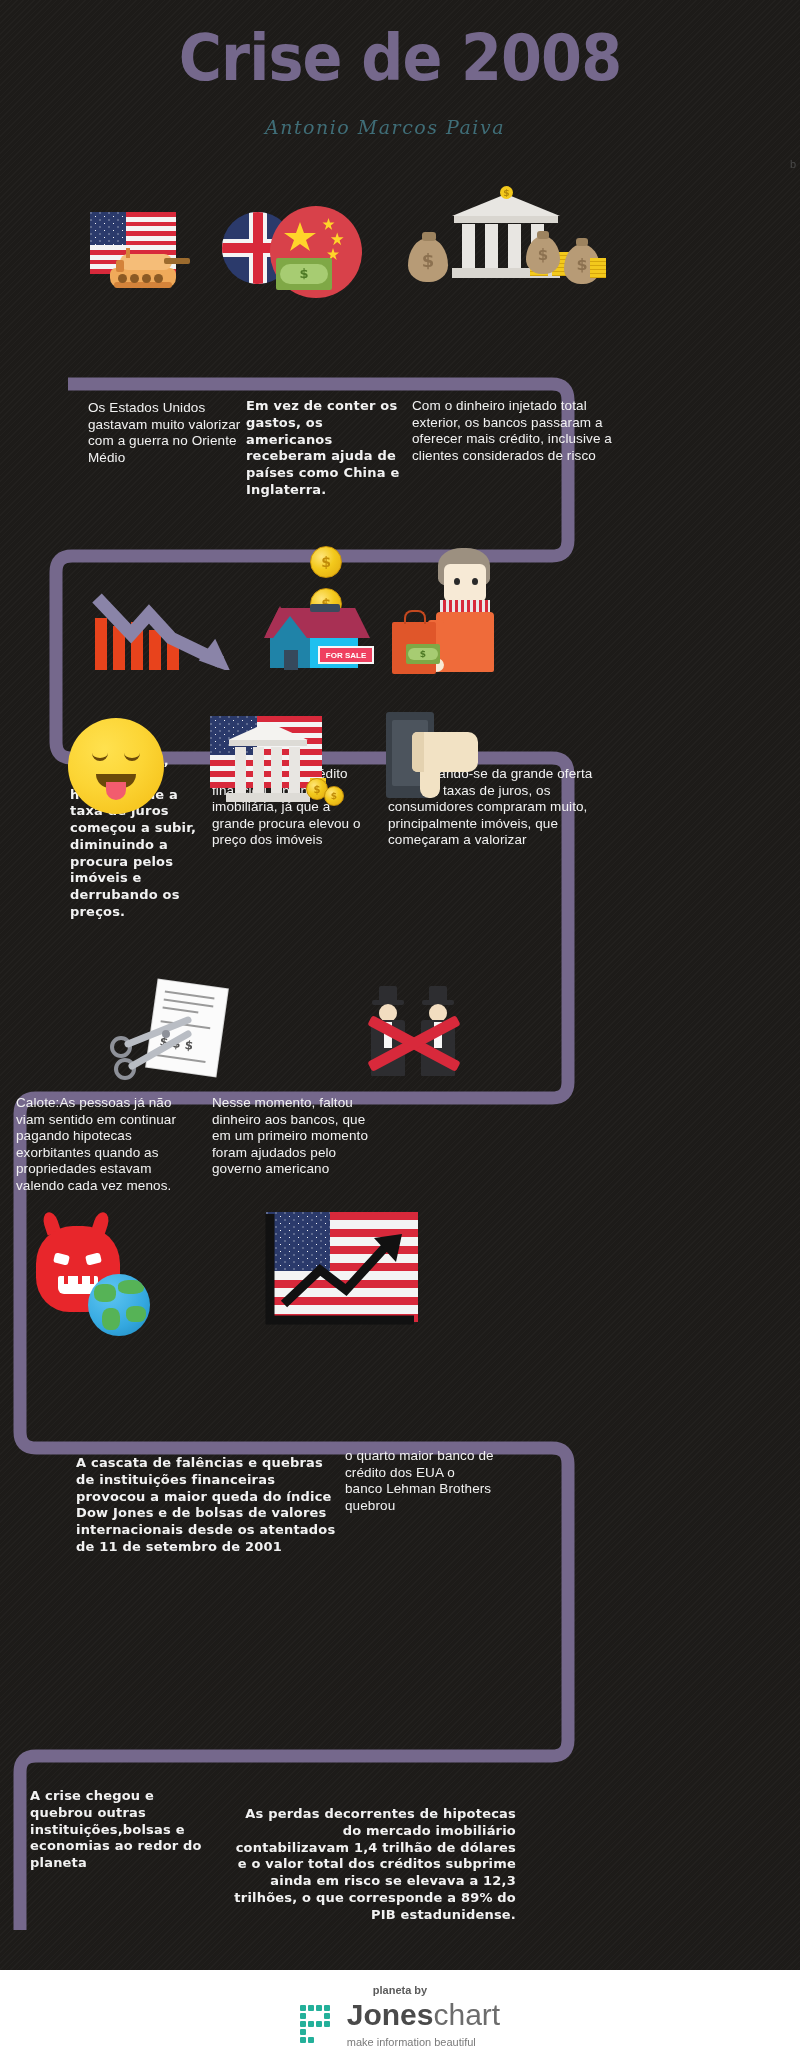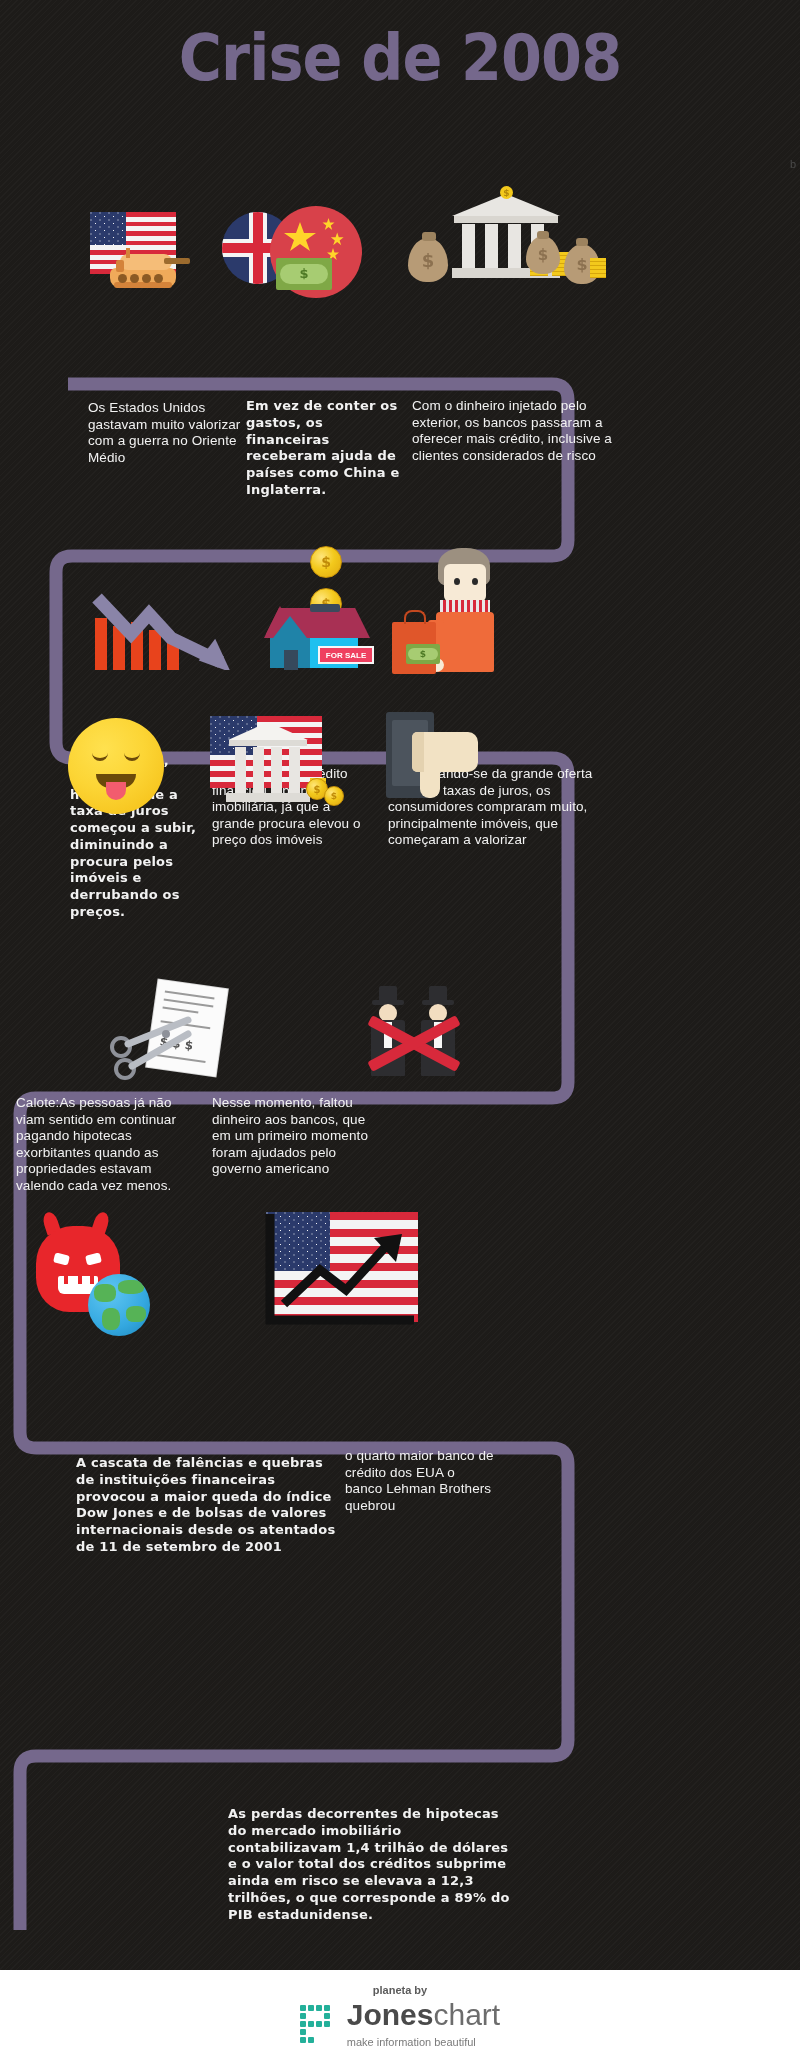--- a/index.html
+++ b/index.html
@@ -315,20 +315,21 @@
     font-size:11px; color:#7a7a7a; margin-top:6px;
     font-family:"Liberation Sans", sans-serif;
   }
 </style>
 </head>
 <body>
 
 <div class="page">
 
   <div class="title">Crise de 2008</div>
+  <div class="byline">Antonio Marcos Paiva</div>
   <div class="stray-b">b</div>
 
   <svg class="snake" width="800" height="2062">
 
     <path d="M 68 384 L 552 384 Q 568 384 568 400 L 568 540 Q 568 556 552 556
              L 72 556 Q 56 556 56 572 L 56 742 Q 56 758 72 758
              L 552 758 Q 568 758 568 774 L 568 1082 Q 568 1098 552 1098
              L 36 1098 Q 20 1098 20 1114 L 20 1432 Q 20 1448 36 1448
              L 552 1448 Q 568 1448 568 1464 L 568 1740 Q 568 1756 552 1756
              L 36 1756 Q 20 1756 20 1772 L 20 1930" fill="none" stroke="#75688c" stroke-width="13" stroke-linecap="butt"></path>
@@ -413,22 +414,22 @@
     <div class="stack" style="left:182px; top:72px; width:16px;">
       <i></i>
         <i></i>
         <i></i>
         <i></i>
         <i></i>
     </div>
   </div>
 
   <div class="txt" style="left:88px; top:400px; width:160px;">Os Estados Unidos gastavam muito valorizar com a guerra no Oriente Médio</div>
-  <div class="txt bold" style="left:246px; top:398px; width:160px;">Em vez de conter os gastos, os financeiras receberam ajuda de países como China e Inglaterra.</div>
-  <div class="txt" style="left:412px; top:398px; width:200px;">Com o dinheiro injetado pelo exterior, os bancos passaram a oferecer mais crédito, inclusive a clientes considerados de risco</div>
+  <div class="txt bold" style="left:246px; top:398px; width:160px;">Em vez de conter os gastos, os americanos receberam ajuda de países como China e Inglaterra.</div>
+  <div class="txt" style="left:412px; top:398px; width:200px;">Com o dinheiro injetado total exterior, os bancos passaram a oferecer mais crédito, inclusive a clientes considerados de risco</div>
 
   <div class="illo" style="left:85px; top:560px; width:170px; height:110px;">
     <div class="bar" style="left:10px; top:58px; width:12px; height:52px;"></div>
     <div class="bar" style="left:28px; top:66px; width:12px; height:44px;"></div>
     <div class="bar" style="left:46px; top:62px; width:12px; height:48px;"></div>
     <div class="bar" style="left:64px; top:70px; width:12px; height:40px;"></div>
     <div class="bar" style="left:82px; top:78px; width:12px; height:32px;"></div>
     <svg class="down-arrow" width="170" height="110" style="left:0; top:0;">
       <polyline points="12,38 46,74 64,54 86,78 136,102" fill="none" stroke="#8a84a8" stroke-width="13" stroke-linejoin="miter"></polyline>
       <polygon points="124,82 150,108 116,108" fill="#8a84a8" transform="rotate(20 136 98)"></polygon>
@@ -582,21 +583,22 @@
         <div class="us-stars"></div>
       </div>
     </div>
     <svg width="160" height="124" style="position:absolute;left:0;top:0;">
       <polyline points="8,6 8,112 152,112" fill="none" stroke="#111" stroke-width="9"></polyline>
       <polyline points="22,96 58,62 84,82 126,36" fill="none" stroke="#111" stroke-width="9" stroke-linejoin="miter"></polyline>
       <polygon points="112,30 140,26 134,54" fill="#111"></polygon>
     </svg>
   </div>
 
-  <div class="txt bold" style="left:228px; top:1806px; width:288px;">As perdas decorrentes de hipotecas do mercado imobiliário contabilizavam 1,4 trilhão de dólares e o valor total dos créditos subprime ainda em risco se elevava a 12,3 trilhões, o que corresponde a 89% do PIB estadunidense.</div>
+  <div class="txt bold" style="left:30px; top:1788px; width:172px;">A crise chegou e quebrou outras instituições,bolsas e economias ao redor do planeta</div>
+  <div class="txt bold" style="left:228px; top:1806px; width:288px;text-align:right;">As perdas decorrentes de hipotecas do mercado imobiliário contabilizavam 1,4 trilhão de dólares e o valor total dos créditos subprime ainda em risco se elevava a 12,3 trilhões, o que corresponde a 89% do PIB estadunidense.</div>
 
   <div class="footer">
     <div class="powered">planeta by</div>
     <div class="logo-row">
       <div class="logo-mark">
         <i></i>
           <i></i>
           <i></i>
           <i></i>
           <i class="off"></i>

